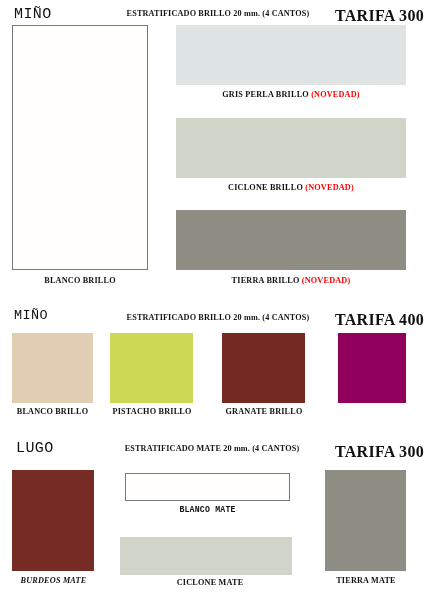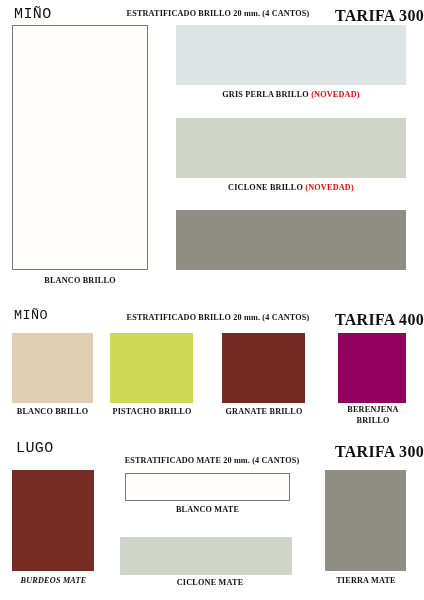--- a/index.html
+++ b/index.html
@@ -113,20 +113,24 @@
     <span class="novedad">(NOVEDAD)</span>
   </div>
 
   <div class="swatch" id="sw-s1-2" style="left: 176px; top: 118px; width: 230px; height: 60px; background: rgb(209, 212, 200);"></div>
   <div class="caption" style="left:176px; top:183px; width:230px;">
     <span>CICLONE BRILLO</span>
     <span class="novedad">(NOVEDAD)</span>
   </div>
 
   <div class="swatch" id="sw-s1-3" style="left: 176px; top: 210px; width: 230px; height: 60px; background: rgb(142, 142, 132);"></div>
+  <div class="caption" style="left:176px; top:276px; width:230px;">
+    <span>TIERRA BRILLO</span>
+    <span class="novedad">(NOVEDAD)</span>
+  </div>
 
   <div class="sec-head" style="top:308px;">
     <div class="brand small">MIÑO</div>
     <div class="spec" style="left:118px; width:200px; top:5px;">ESTRATIFICADO BRILLO 20 mm. (4 CANTOS)</div>
     <div class="tarifa" style="top:3px;">TARIFA 400</div>
   </div>
 
   <div class="swatch" id="sw-s2-0" style="left: 12px; top: 333px; width: 81px; height: 70px; background: rgb(224, 205, 180);"></div>
   <div class="caption" style="left:5px; top:407px; width:95px;">
     <span>BLANCO BRILLO</span>
@@ -136,37 +140,34 @@
   <div class="caption" style="left:104px; top:407px; width:96px;">
     <span>PISTACHO BRILLO</span>
   </div>
 
   <div class="swatch" id="sw-s2-2" style="left: 222px; top: 333px; width: 83px; height: 70px; background: rgb(118, 42, 36);"></div>
   <div class="caption" style="left:216px; top:407px; width:96px;">
     <span>GRANATE BRILLO</span>
   </div>
 
   <div class="swatch" id="sw-s2-3" style="left: 338px; top: 333px; width: 68px; height: 70px; background: rgb(144, 0, 92);"></div>
-  <div class="caption wrap" style="left:340px; top:405px; width:66px;">
-    <span>BERENJENA BRILLO</span>
-  </div>
 
   <div class="sec-head" style="top:440px;">
     <div class="brand" style="left:16px; top:0px;">LUGO</div>
-    <div class="spec" style="left:104px; width:216px; top:4px;margin-top:12px;">ESTRATIFICADO MATE 20 mm. (4 CANTOS)</div>
+    <div class="spec" style="left:104px; width:216px; top:4px;">ESTRATIFICADO MATE 20 mm. (4 CANTOS)</div>
     <div class="tarifa" style="top:3px;">TARIFA 300</div>
   </div>
 
   <div class="swatch" id="sw-s3-0" style="left: 12px; top: 470px; width: 82px; height: 101px; background: rgb(119, 43, 37);"></div>
   <div class="caption" style="left:6px; top:576px; width:95px;font-style:italic;">
     <span>BURDEOS MATE</span>
   </div>
 
   <div class="swatch outlined" style="left:125px; top:473px; width:165px; height:28px;"></div>
-  <div class="caption" style="left:125px; top:505px; width:165px;">
+  <div class="caption" style="left:125px; top:505px; width:165px;font-family:Liberation Mono, monospace;">
     <span>BLANCO MATE</span>
   </div>
 
   <div class="swatch" id="sw-s3-2" style="left: 120px; top: 537px; width: 172px; height: 38px; background: rgb(209, 212, 200);"></div>
   <div class="caption" style="left:124px; top:578px; width:172px;">
     <span>CICLONE MATE</span>
   </div>
 
   <div class="swatch" id="sw-s3-3" style="left: 325px; top: 470px; width: 81px; height: 101px; background: rgb(142, 142, 132);"></div>
   <div class="caption" style="left:320px; top:576px; width:92px;">

